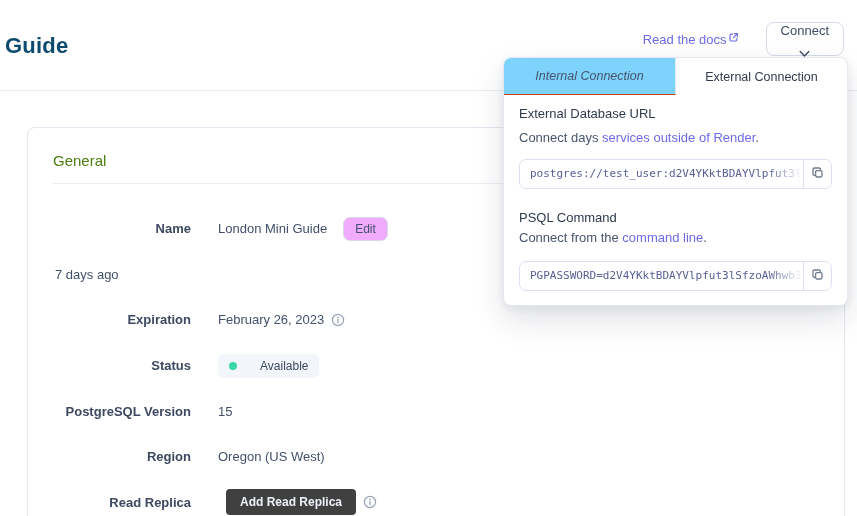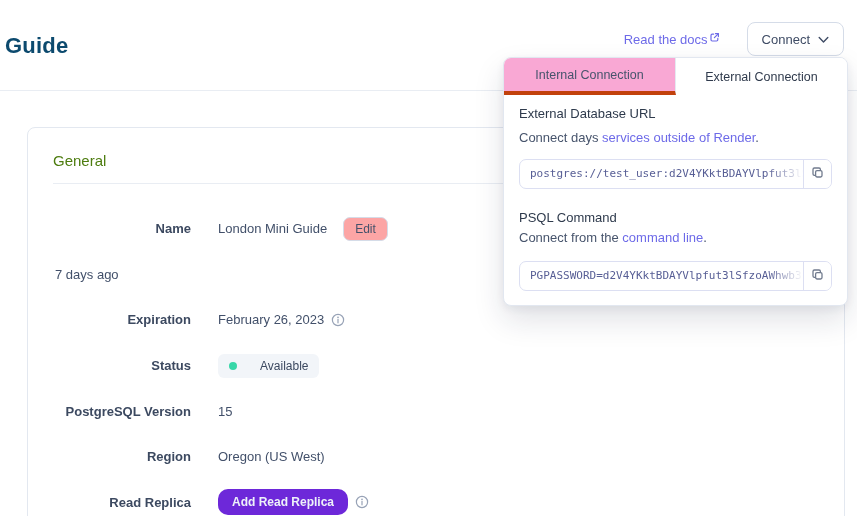--- a/index.html
+++ b/index.html
@@ -20,21 +20,21 @@
     display: flex; align-items: center; gap: 26px;
   }
   .docs-link {
     display: flex; align-items: center; gap: 0;
     color: #6d6ae8; font-size: 13px; cursor: pointer; text-decoration: none;
   }
   .btn-outline {
     display: flex; align-items: center; gap: 8px;
     background: #fff; border: 1px solid #d5dce8; border-radius: 8px;
     height: 34px; padding: 0 14px;
-    font-size: 13px; color: #3e4b64; cursor: pointer;
+    font-size: 13px; color: #3e4b64; cursor: pointer; flex-direction: column;
   }
   .header-divider {
     position: absolute; left: 0; right: 0; top: 90px;
     height: 1px; background: #e9edf3;
   }
 
   
   .card {
     position: absolute; left: 27px; top: 127px; width: 818px; height: 520px;
     background: #fff; border: 1px solid #e3e8f0; border-radius: 8px;
@@ -48,53 +48,54 @@
   .row { height: 45.6px; display: flex; align-items: center; }
   .row-label {
     width: 163px; text-align: right; flex: none;
     font-size: 13px; font-weight: 600; color: #3c4960;
   }
   .row-value {
     margin-left: 27px; display: flex; align-items: center;
     font-size: 13px; color: #42506a;
   }
   .btn-small {
-    margin-left: 16px; background: #fca5a5; border: 1px solid #d5dce8;
+    margin-left: 16px; background: #f0abfc; border: 1px solid #d5dce8;
     border-radius: 7px; padding: 4px 11px; font-size: 12px; color: #44516b;
     font-family: "Liberation Sans", sans-serif; cursor: pointer;
   }
   .badge {
     display: inline-flex; align-items: center; gap: 23px;
     background: #f2f5f9; border-radius: 6px; padding: 5px 11px;
     font-size: 12px; color: #3c4960;
   }
   .badge-dot { width: 8px; height: 8px; border-radius: 50%; background: #37d7a8; }
   .btn-disabled {
-    background: #6d28d9; color: #edf1f9; border: none; border-radius: 10px;
+    background: #404040; color: #edf1f9; border: none; border-radius: 4px;
     padding: 6px 14px; font-size: 12px; font-weight: 600;
-    font-family: "Liberation Sans", sans-serif; cursor: not-allowed;
+    font-family: "Liberation Sans", sans-serif; cursor: not-allowed; margin-left: 8px;
   }
   .info-icon { margin-left: 7px; display: inline-flex; }
 
   
   .panel {
     position: absolute; left: 503px; top: 57px; width: 345px;
     background: #fff; border: 1px solid #e2e7f0; border-radius: 8px;
     box-shadow: 0 14px 30px rgba(22,32,62,.13), 0 3px 8px rgba(22,32,62,.06);
     z-index: 10;
   }
   .tabs { display: flex; height: 37px; }
   .tab {
     flex: 1; display: flex; align-items: center; justify-content: center;
     font-size: 12.5px; cursor: pointer;
   }
   .tab.inactive {
-    background: #f9a8d4; color: #47546c;
-    border-right: 1px solid #e5eaf1; border-bottom: 4px solid #c2410c;
+    background: #7dd3fc; color: #47546c;
+    border-right: 1px solid #e5eaf1; border-bottom: 1px solid #c2410c;
     border-top-left-radius: 7px;
+    font-style: italic;
   }
   .tab.active { background: #fff; color: #2f3a4c; border-top-right-radius: 7px; }
   .panel-body { padding: 11px 15px 14px 15px; }
   .section-heading { font-size: 13px; font-weight: 400; color: #2e3a4c; margin-bottom: 9px; }
   .section-desc { font-size: 13px; color: #47546c; margin-bottom: 14px; }
   .section-desc .inline-link { color: #6d6ae8; cursor: pointer; }
   .code-group {
     display: flex; align-items: stretch; height: 30px;
     border: 1px solid #dcdff2; border-radius: 7px; background: #fff; overflow: hidden;
   }

